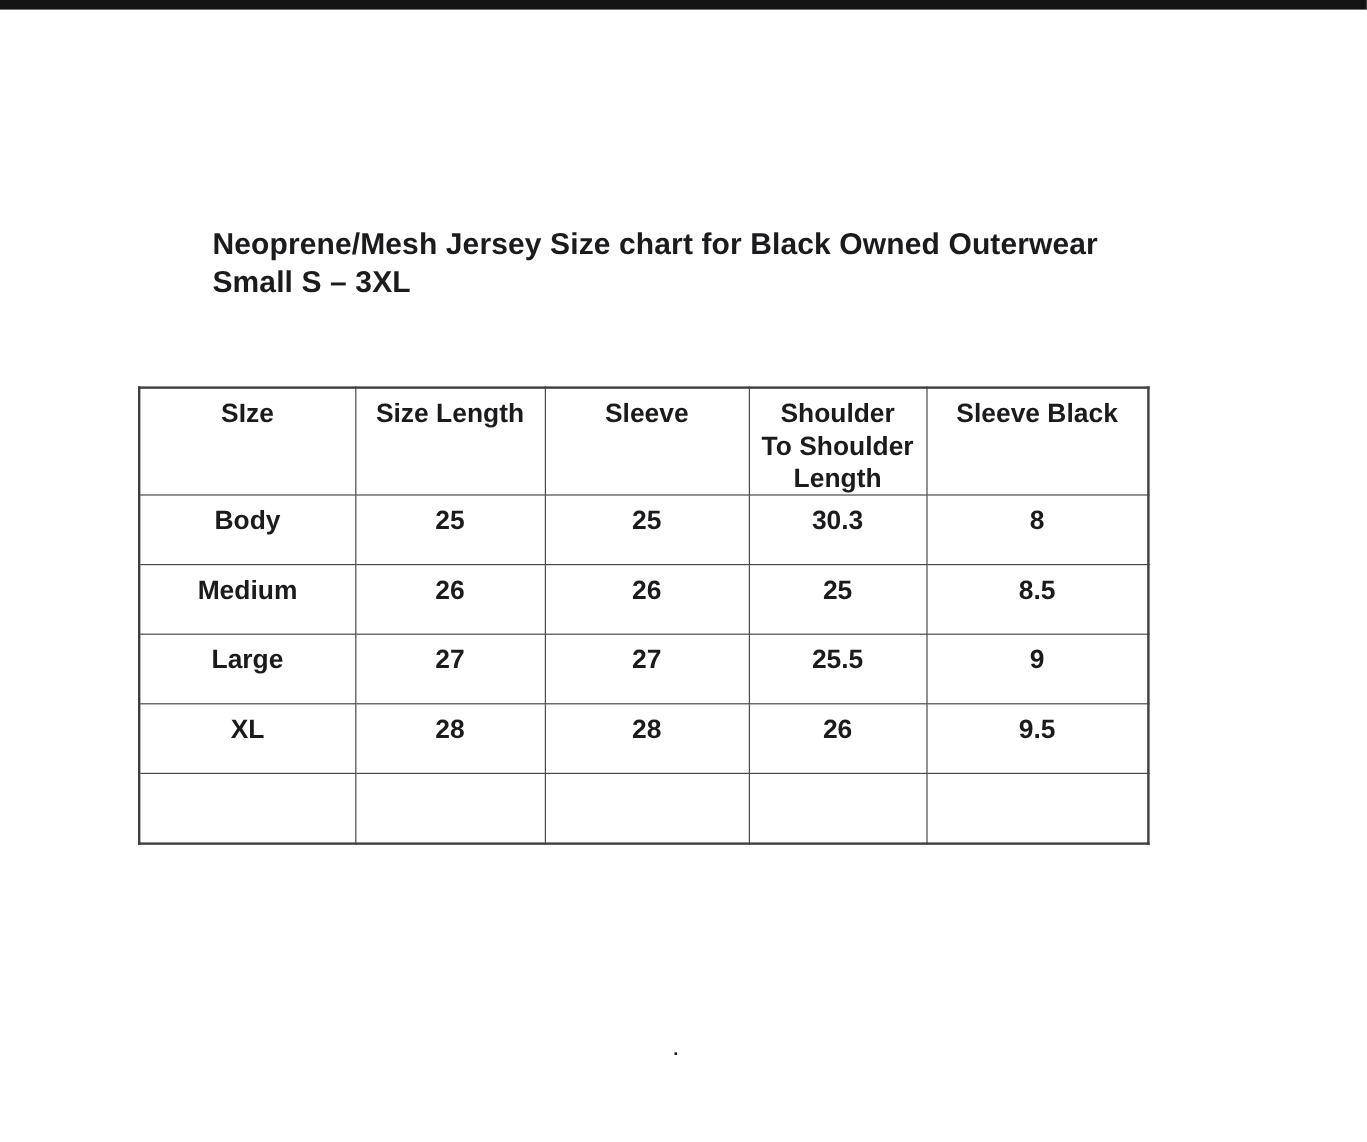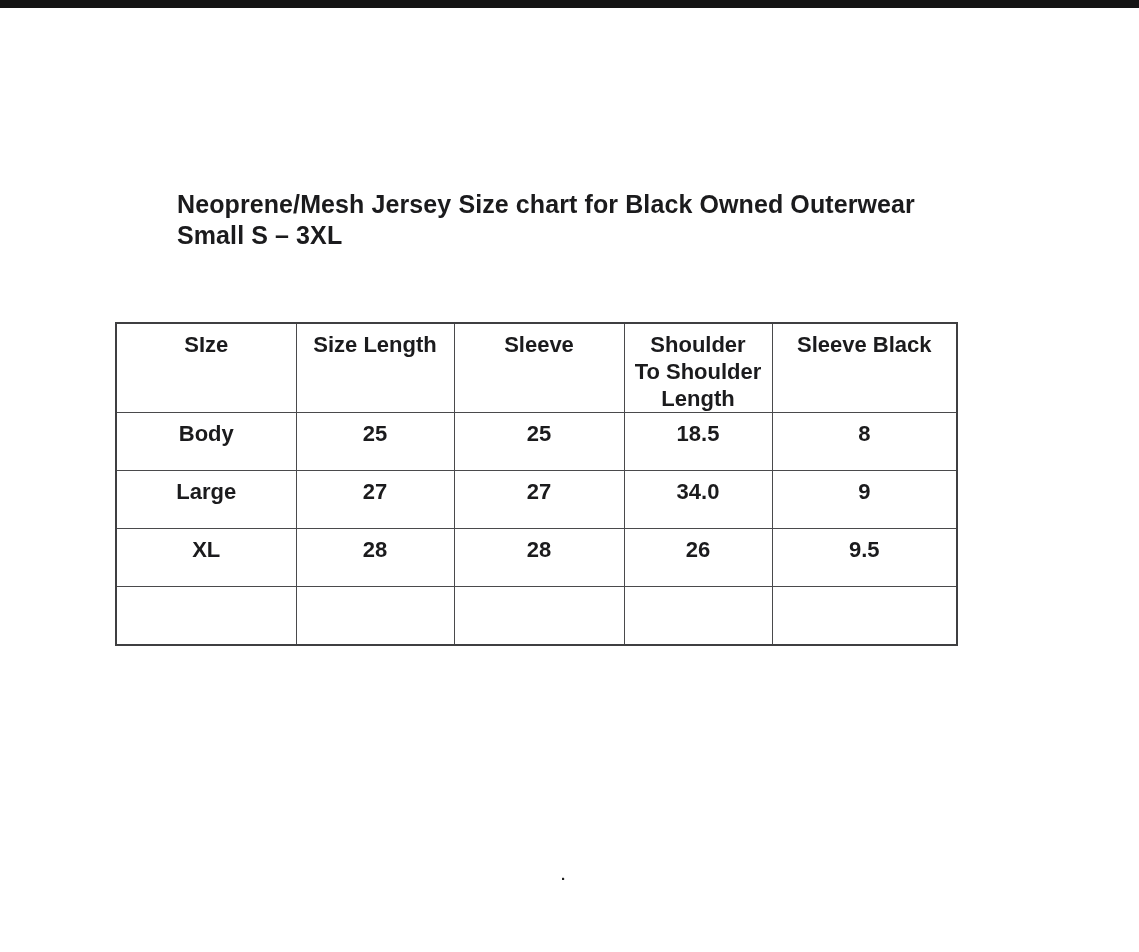--- a/index.html
+++ b/index.html
@@ -97,28 +97,35 @@
 To Shoulder
 Length</th>
       <th>Sleeve Black</th>
     </tr>
   </thead>
   <tbody>
     <tr class="data-row">
       <td>Body</td>
       <td>25</td>
       <td>25</td>
-      <td>18.5</td>
+      <td>30.3</td>
       <td>8</td>
+    </tr>
+    <tr class="data-row">
+      <td>Medium</td>
+      <td>26</td>
+      <td>26</td>
+      <td>25</td>
+      <td>8.5</td>
     </tr>
     <tr class="data-row">
       <td>Large</td>
       <td>27</td>
       <td>27</td>
-      <td>34.0</td>
+      <td>25.5</td>
       <td>9</td>
     </tr>
     <tr class="data-row">
       <td>XL</td>
       <td>28</td>
       <td>28</td>
       <td>26</td>
       <td>9.5</td>
     </tr>
     <tr class="data-row">

